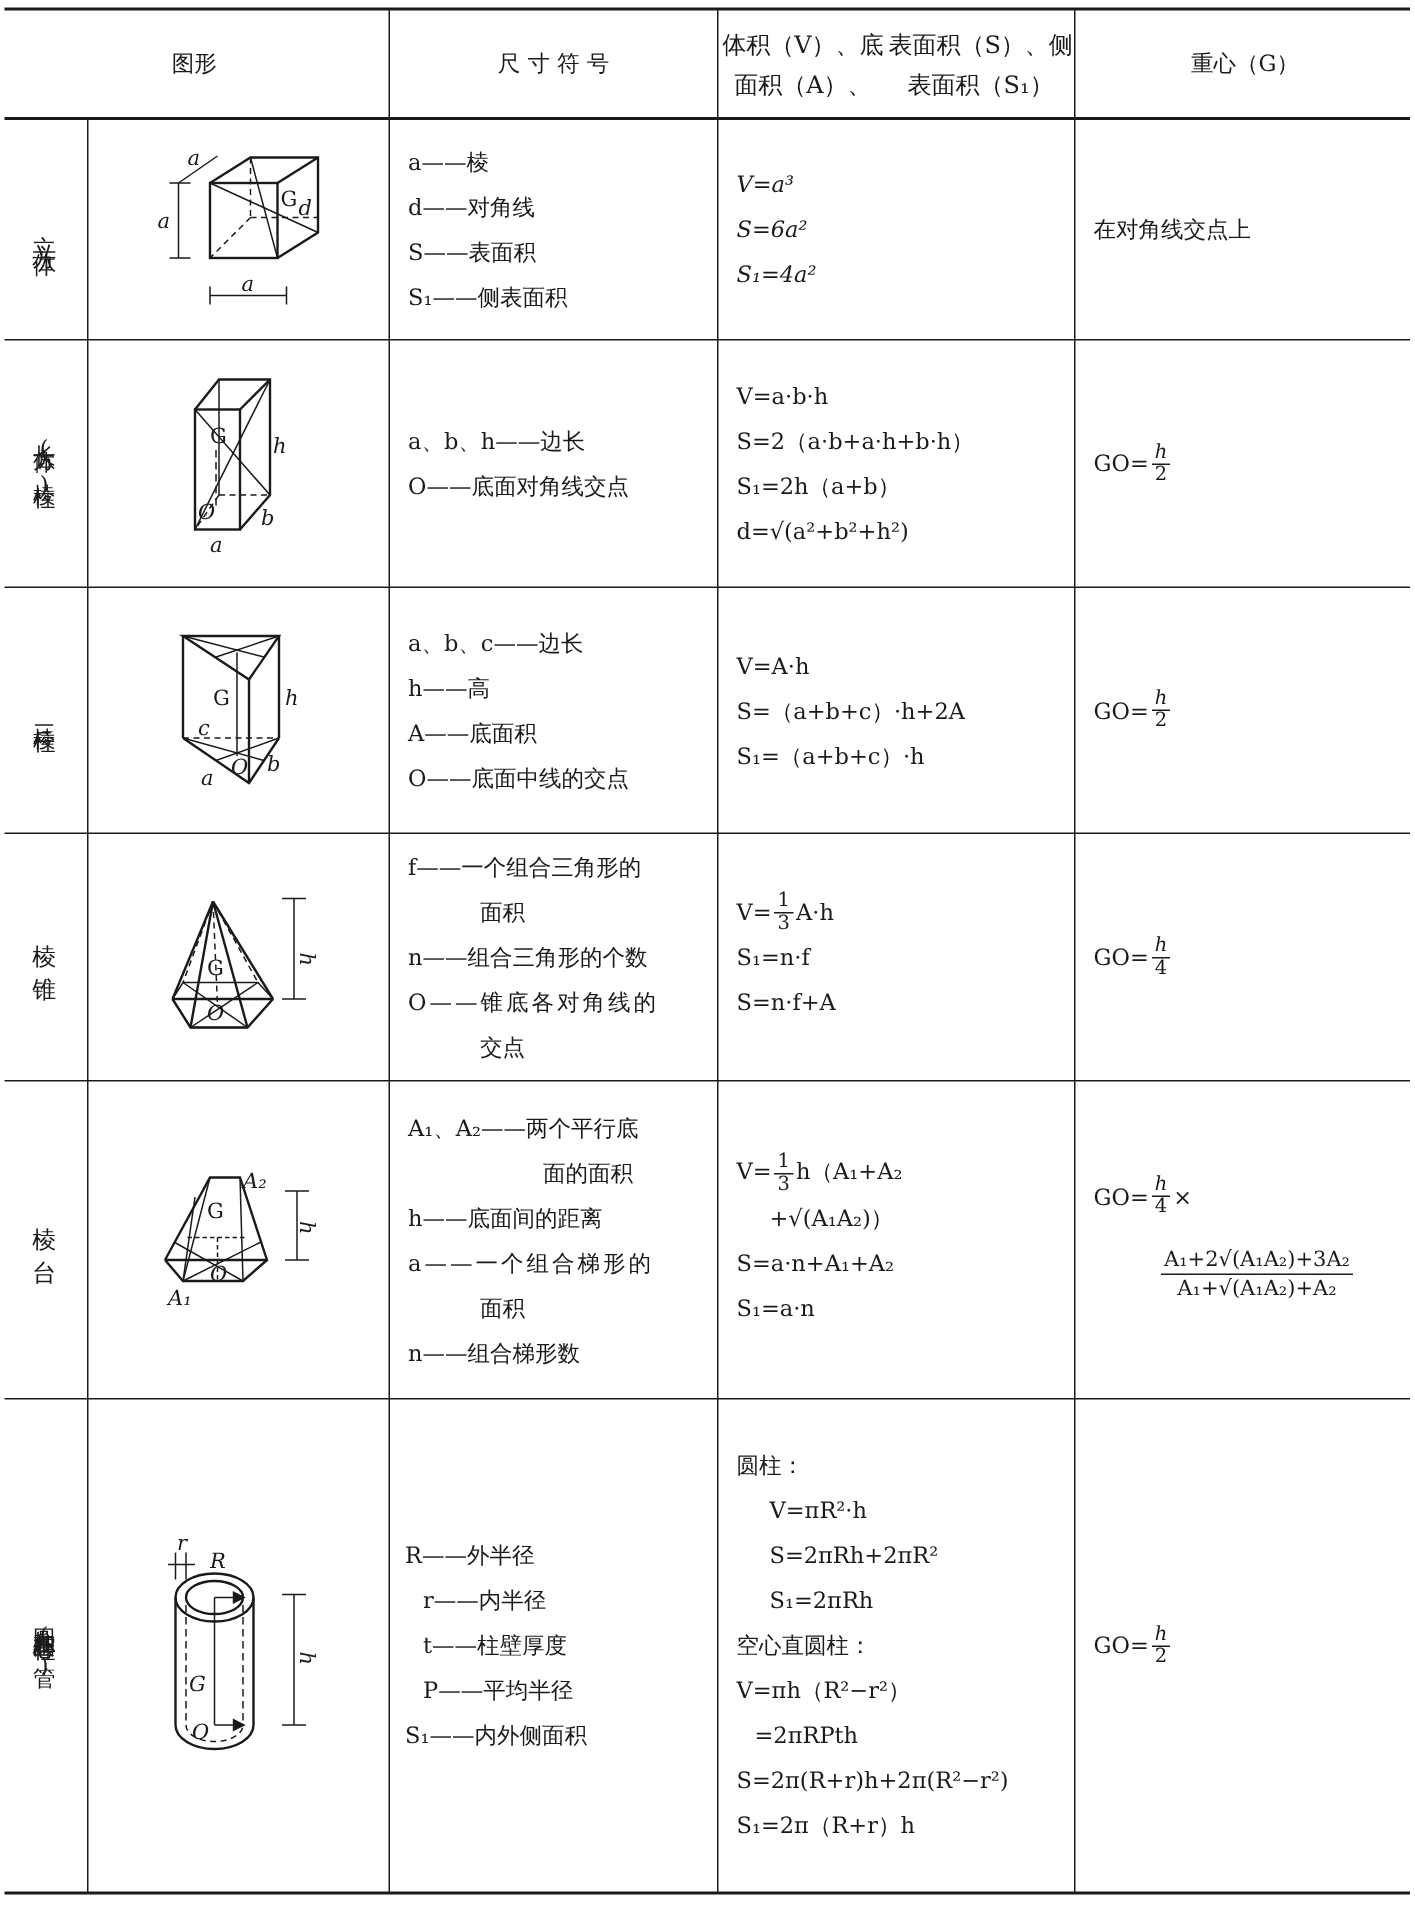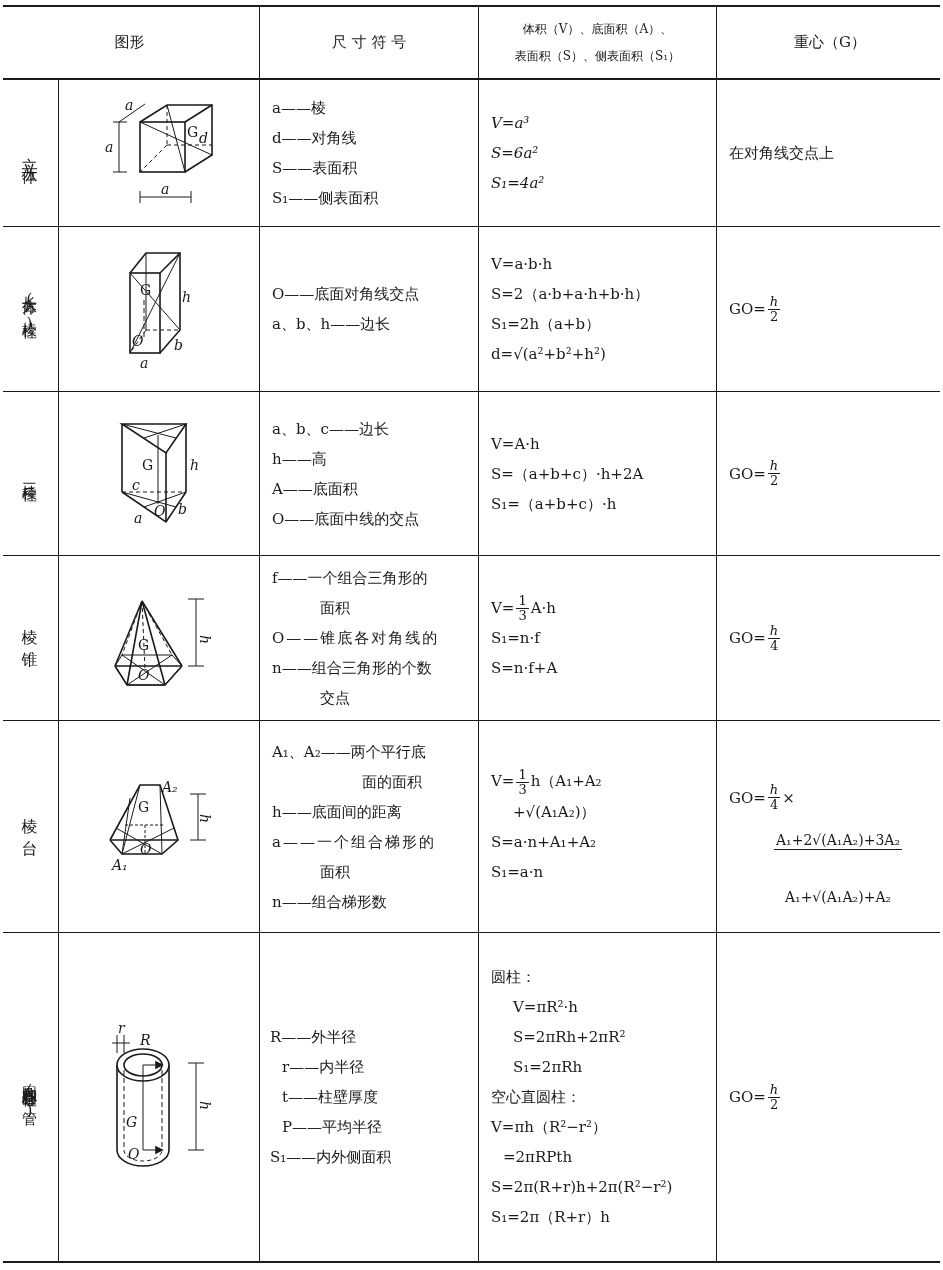--- a/index.html
+++ b/index.html
@@ -20,21 +20,21 @@
            font-size: 15px; }
   .lines .ln { line-height: 30px; white-space: nowrap; }
   .ind1 { padding-left: 48px; }
   .ind2 { padding-left: 90px; }
   .ind3 { padding-left: 22px; }
   .ind4 { padding-left: 12px; }
   .sym { font-style: italic; }
   .frac { display: inline-flex; flex-direction: column; align-items: center; vertical-align: middle;
           font-size: 13px; line-height: 14px; margin: 0 2px; }
   .frac .num { border-bottom: 1px solid #1a1a1a; padding: 0 2px; }
-  .frac.big { font-size: 14px; line-height: 18px; gap: 38px; }
+  .frac.big { font-size: 14px; line-height: 18px; }
   .go { display: flex; align-items: center; padding-left: 12px; font-size: 15px; }
   svg { position: absolute; }
   svg text { font-family: "DejaVu Serif", serif; font-style: italic; font-size: 14px; fill: #1a1a1a; }
 </style>
 </head>
 <body>
 
 <div class="table">
 
   <div class="hline" style="top:5px;height:2px;"></div>
@@ -50,21 +50,21 @@
   <div class="vline" style="left:259px;top:6px;height:1256px;"></div>
   <div class="vline" style="left:478px;top:6px;height:1256px;"></div>
   <div class="vline" style="left:716px;top:6px;height:1256px;"></div>
 
   <div class="cell hdr" style="left:0;top:7px;width:259px;height:71px;justify-content:center;">
     <span>图形</span>
   </div>
   <div class="cell hdr" style="left:260px;top:7px;width:218px;height:71px;">
     <span>尺 寸 符 号</span>
   </div>
-  <div class="cell hdr" style="left:479px;top:7px;width:237px;height:71px;flex-direction:column;font-size:12px;">
+  <div class="cell hdr" style="left:479px;top:7px;width:237px;height:71px;flex-direction:row;font-size:16px;">
     <span>体积（V）、底面积（A）、</span>
     <span>表面积（S）、侧表面积（S₁）</span>
   </div>
   <div class="cell hdr" style="left:717px;top:7px;width:226px;height:71px;">
     <span>重心（G）</span>
   </div>
 
   <div class="cell rowname" style="left:0;top:80px;width:58px;height:146px;">
     <span class="vtext">立方体</span>
   </div>
@@ -122,22 +122,22 @@
       <line x1="70" y1="13" x2="20" y2="113" stroke-width="1"></line>
       <line x1="34" y1="60" x2="34" y2="98" stroke-dasharray="5,3" stroke-width="1"></line>
     </g>
     <text x="30" y="55" style="font-style:normal">G</text>
     <text x="72" y="62">h</text>
     <text x="22" y="106">O</text>
     <text x="64" y="110">b</text>
     <text x="30" y="128">a</text>
   </svg>
   <div class="cell lines" style="left:260px;top:227px;width:218px;height:164px;">
+    <div class="ln">a、b、h——边长</div>
     <div class="ln">O——底面对角线交点</div>
-    <div class="ln">a、b、h——边长</div>
   </div>
   <div class="cell lines" style="left:479px;top:227px;width:237px;height:164px;">
     <div class="ln">V=a·b·h</div>
     <div class="ln">S=2（a·b+a·h+b·h）</div>
     <div class="ln">S₁=2h（a+b）</div>
     <div class="ln">d=√(a²+b²+h²)</div>
   </div>
   <div class="cell go" style="left:717px;top:227px;width:226px;height:164px;">
     <span>GO=</span>
     <span class="frac">
@@ -210,22 +210,22 @@
       <line x1="88" y1="14" x2="104" y2="14" stroke-width="1"></line>
       <line x1="88" y1="81" x2="104" y2="81" stroke-width="1"></line>
     </g>
     <text x="38" y="65" style="font-style:normal">G</text>
     <text x="38" y="95">O</text>
     <text x="100" y="50" transform="rotate(90 100 50)">h</text>
   </svg>
   <div class="cell lines" style="left:260px;top:556px;width:218px;height:164px;">
     <div class="ln">f——一个组合三角形的</div>
     <div class="ln ind1">面积</div>
+    <div class="ln">n——组合三角形的个数</div>
     <div class="ln" style="letter-spacing:2px">O——锥底各对角线的</div>
-    <div class="ln">n——组合三角形的个数</div>
     <div class="ln ind1">交点</div>
   </div>
   <div class="cell lines" style="left:479px;top:556px;width:237px;height:164px;">
     <div class="ln">
       <span>V=</span><span class="frac">
           <span class="num">1</span>
           <span class="den">3</span>
         </span><span>A·h</span>
     </div>
     <div class="ln">S₁=n·f</div>

